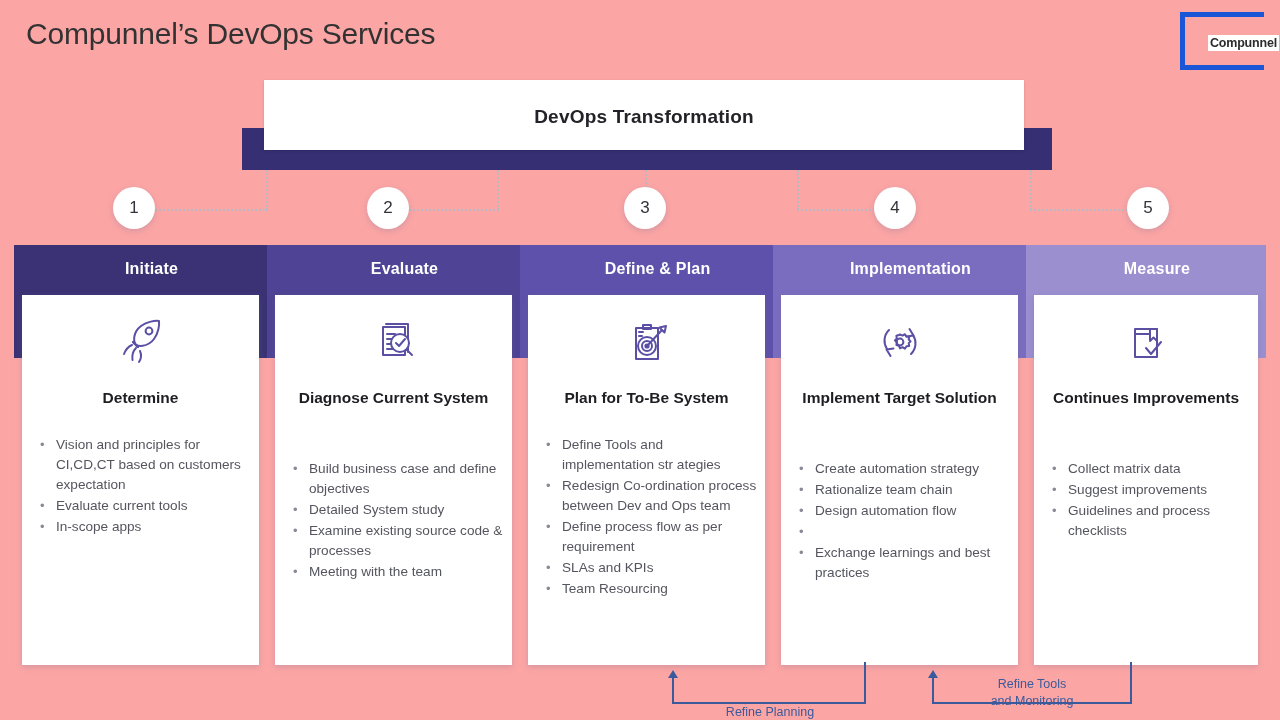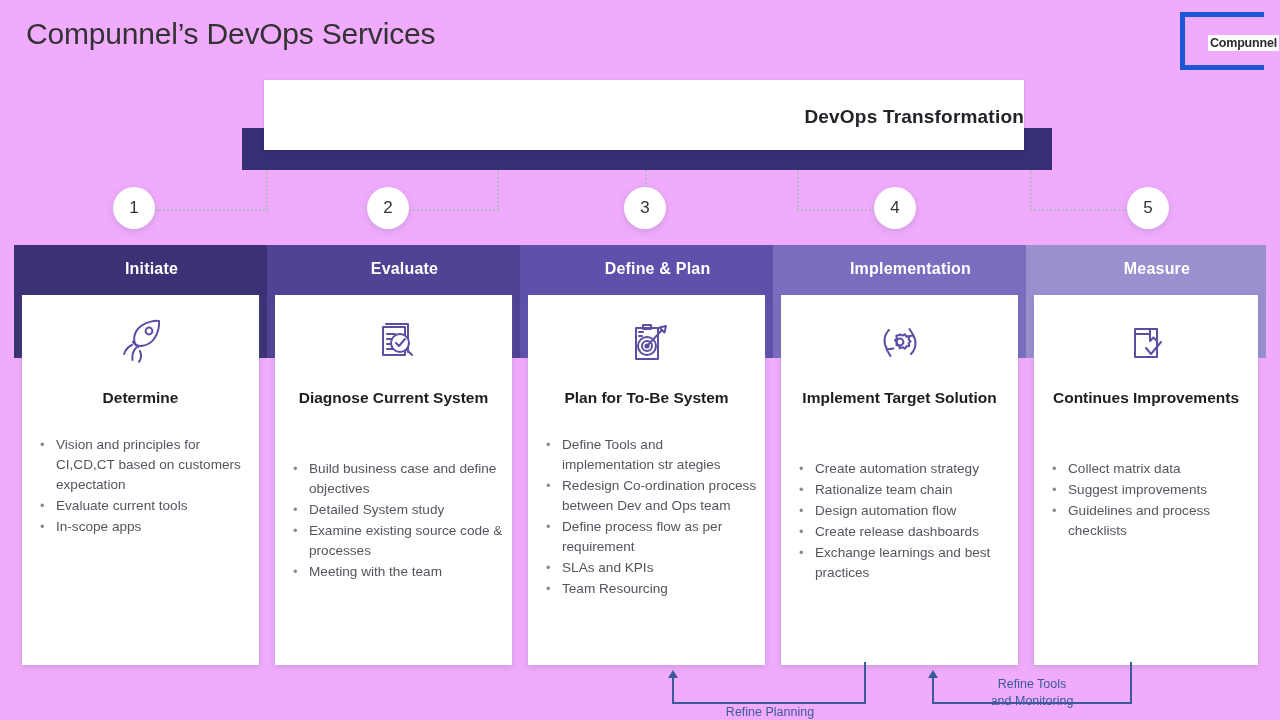--- a/index.html
+++ b/index.html
@@ -3,21 +3,21 @@
 <meta charset="utf-8">
 <title>Compunnel's DevOps Services</title>
 <style>
   * { box-sizing: border-box; margin: 0; padding: 0; }
   html, body {
     width: 1280px; height: 720px;
     background: #ffffff;
     font-family: "Liberation Sans", sans-serif;
     overflow: hidden;
   }
-  #slide { position: relative; width: 1280px; height: 720px; background: #f0abfc; }
+  #slide { position: relative; width: 1280px; height: 720px; background: #fca5a5; }
 
   
   .slide-title {
     position: absolute; left: 26px; top: 17px;
     font-size: 30px; font-weight: 400; color: #323232;
     letter-spacing: -0.2px; white-space: nowrap;
   }
 
   
   .logo-wrap { position: absolute; left: 1180px; top: 10px; width: 96px; height: 62px; padding-left: 39px; }
@@ -40,21 +40,21 @@
   .banner-bar {
     position: absolute; left: 242px; top: 128px; width: 810px; height: 42px;
     background: #362f73;
   }
   .banner-box {
     position: absolute; left: 264px; top: 80px; width: 760px; height: 70px;
     background: #ffffff;
     box-shadow: 0 1px 3px rgba(0,0,0,0.14);
   }
   .banner-title {
-    position: absolute; left: 0; right: 0; top: 26px; text-align: right;
+    position: absolute; left: 0; right: 0; top: 26px; text-align: center;
     font-size: 19px; font-weight: 700; color: #222228; letter-spacing: .2px;
   }
 
   
   .dot-v { position: absolute; border-left: 2px dotted #b9b9c4; }
   .dot-h { position: absolute; border-top: 2px dotted #b9b9c4; }
 
   
   .num-circle {
     position: absolute; width: 42px; height: 42px; border-radius: 50%;
@@ -297,21 +297,20 @@
           <div class="bullet-row">
             <span class="bullet-dot">•</span>
             <span class="bullet-text">Rationalize team chain</span>
           </div>
           <div class="bullet-row">
             <span class="bullet-dot">•</span>
             <span class="bullet-text">Design automation flow</span>
           </div>
           <div class="bullet-row">
             <span class="bullet-dot">•</span>
-            <span class="bullet-text">Create release  dashboards</span>
           </div>
           <div class="bullet-row">
             <span class="bullet-dot">•</span>
             <span class="bullet-text">Exchange learnings and best practices</span>
           </div>
         </div>
       </div>
     </div>
 
     <div class="card-slot" style="width:240px;">

